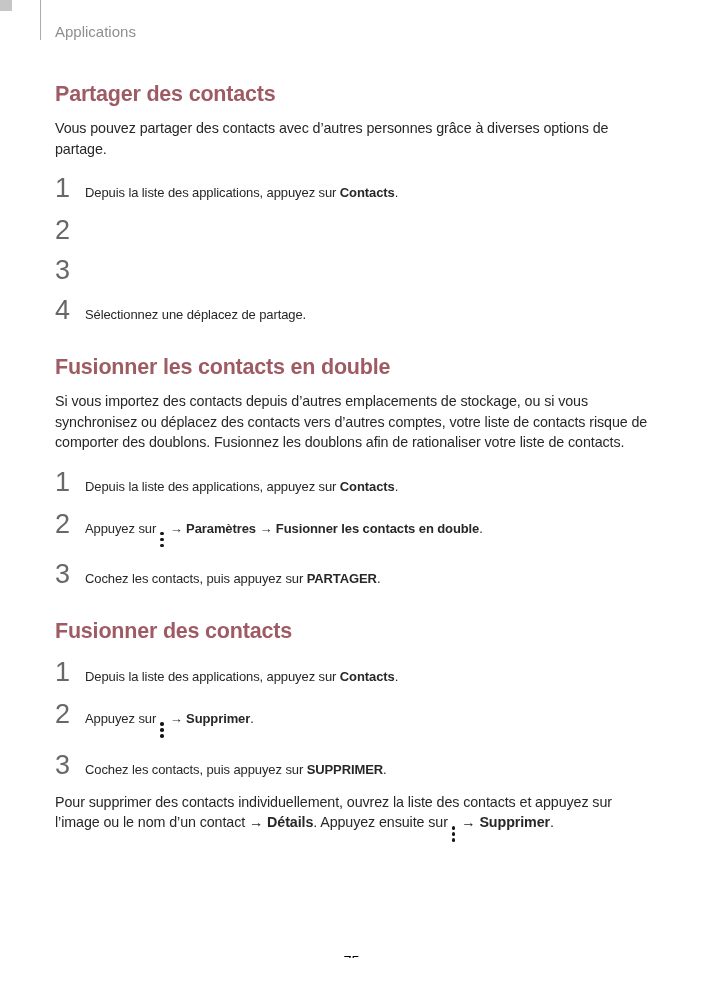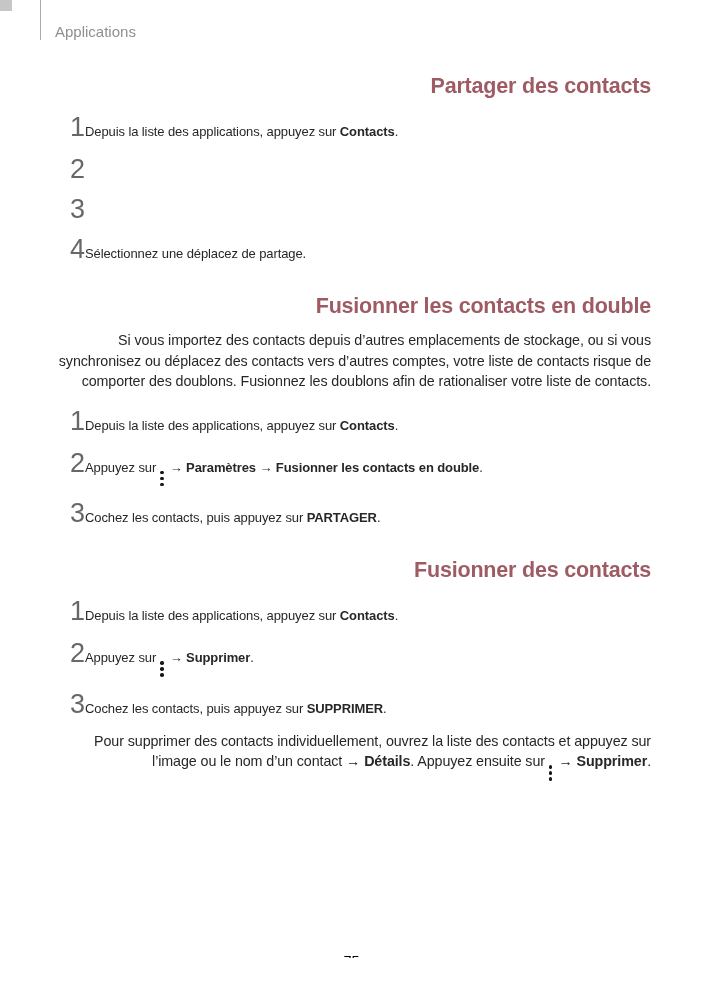--- a/index.html
+++ b/index.html
@@ -5,21 +5,21 @@
   html,body { margin:0; padding:0; background:#ffffff; }
   .page {
     position:relative; width:703px; height:958px; background:#ffffff;
     font-family:"Liberation Sans","DejaVu Sans",sans-serif;
     color:#272727; overflow:hidden;
     --accent:#9e5b63;
   }
   .corner-mark { position:absolute; left:0; top:0; width:12px; height:11px; background:#c6c6c6; }
   .header-rule { position:absolute; left:40px; top:0; width:1px; height:40px; background:#ababab; }
   .running-header { position:absolute; left:55px; top:23px; font-size:15px; color:#8f8f8f; }
-  .content { position:absolute; left:55px; top:44px; width:596px;text-align:right; }
+  .content { position:absolute; left:55px; top:52px; width:596px; }
   .section-title {
     margin:30px 0 0 0; font-size:21.5px; line-height:24px; font-weight:700;
     letter-spacing:-0.2px; color:var(--accent);
   }
   .para { margin:12px 0 0 0; font-size:14.3px; line-height:20.5px; letter-spacing:-0.1px; }
   .step { display:flex; align-items:baseline; margin-top:14px; }
   .step:first-child { margin-top:16px; }
   .step-number { flex:0 0 30px; font-size:27px; line-height:26px; color:#686868; }
   .step-text { font-size:13px; line-height:20px; letter-spacing:-0.1px; }
   .bold { font-weight:700; }
@@ -34,20 +34,21 @@
 </head>
 <body>
 
 <div class="page" style="--accent: #9e5b63;">
   <div class="corner-mark"></div>
   <div class="header-rule"></div>
   <div class="running-header">Applications</div>
   <div class="content" id="content">
       <section class="section">
         <h2 class="section-title">Partager des contacts</h2>
+        <p class="para"><span class="seg">Vous pouvez partager des contacts avec d’autres personnes grâce à diverses options de partage.</span></p>
         <div class="steps">
           <div class="step">
             <span class="step-number">1</span>
             <div class="step-text"><span class="seg">Depuis la liste des applications, appuyez sur </span><span class="seg bold">Contacts</span><span class="seg">.</span></div>
           </div>
           <div class="step">
             <span class="step-number">2</span>
           </div>
           <div class="step">
             <span class="step-number">3</span>

